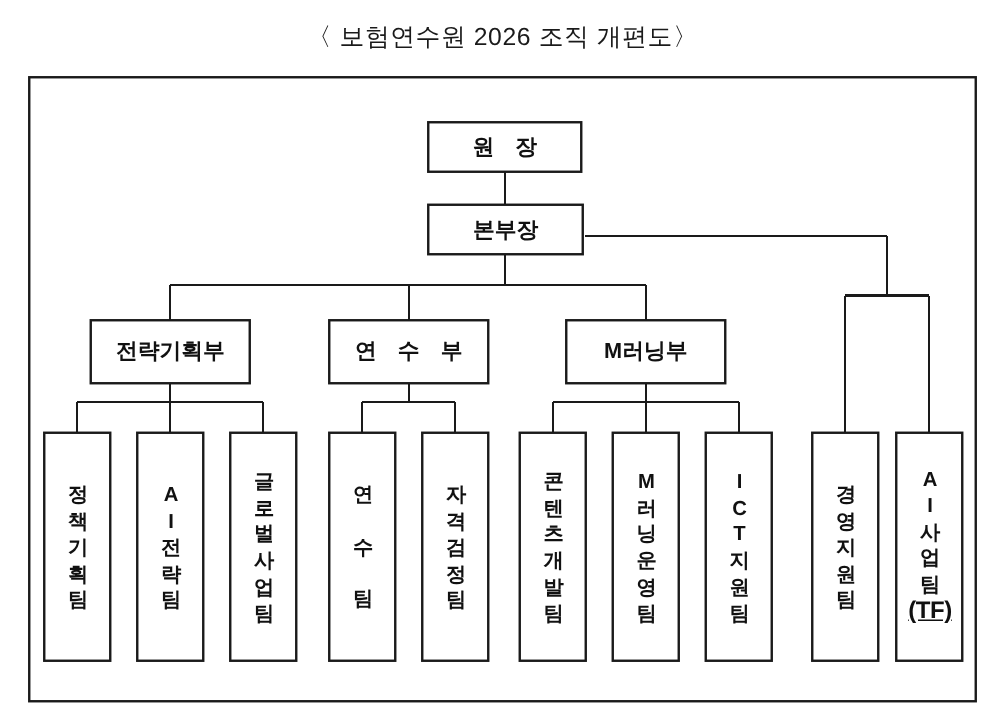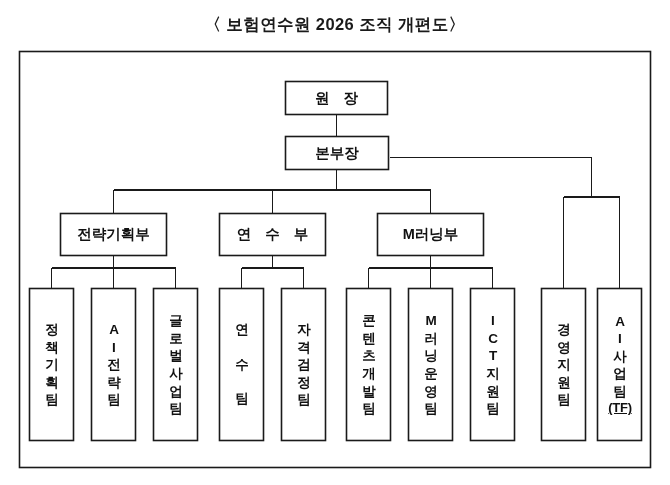--- a/index.html
+++ b/index.html
@@ -19,21 +19,21 @@
     height: 485px;
   }
   #org-title {
     position: absolute;
     left: 0;
     top: 14px;
     width: 670px;
     text-align: center;
     font-family: "Liberation Sans", sans-serif;
     font-size: 16.5px;
-    font-weight: bold;
+    font-weight: normal;
     letter-spacing: 0.4px;
     color: #1a1a1a;
     white-space: pre;
   }
   svg#org-svg {
     position: absolute;
     left: 0;
     top: 0;
   }
   .frame-rect {
@@ -76,21 +76,21 @@
     color: #111111;
     line-height: 1.30;
     pointer-events: none;
     box-sizing: border-box;
   }
   .vlabel .ch {
     display: block;
     text-align: center;
   }
   .vlabel .ch.tf {
-    font-size: 13px;
+    font-size: 16px;
     letter-spacing: -0.3px;
     text-decoration: underline;
   }
   .vlabel.loose {
     line-height: 2.55;
   }
 </style>
 </head>
 <body>
 

